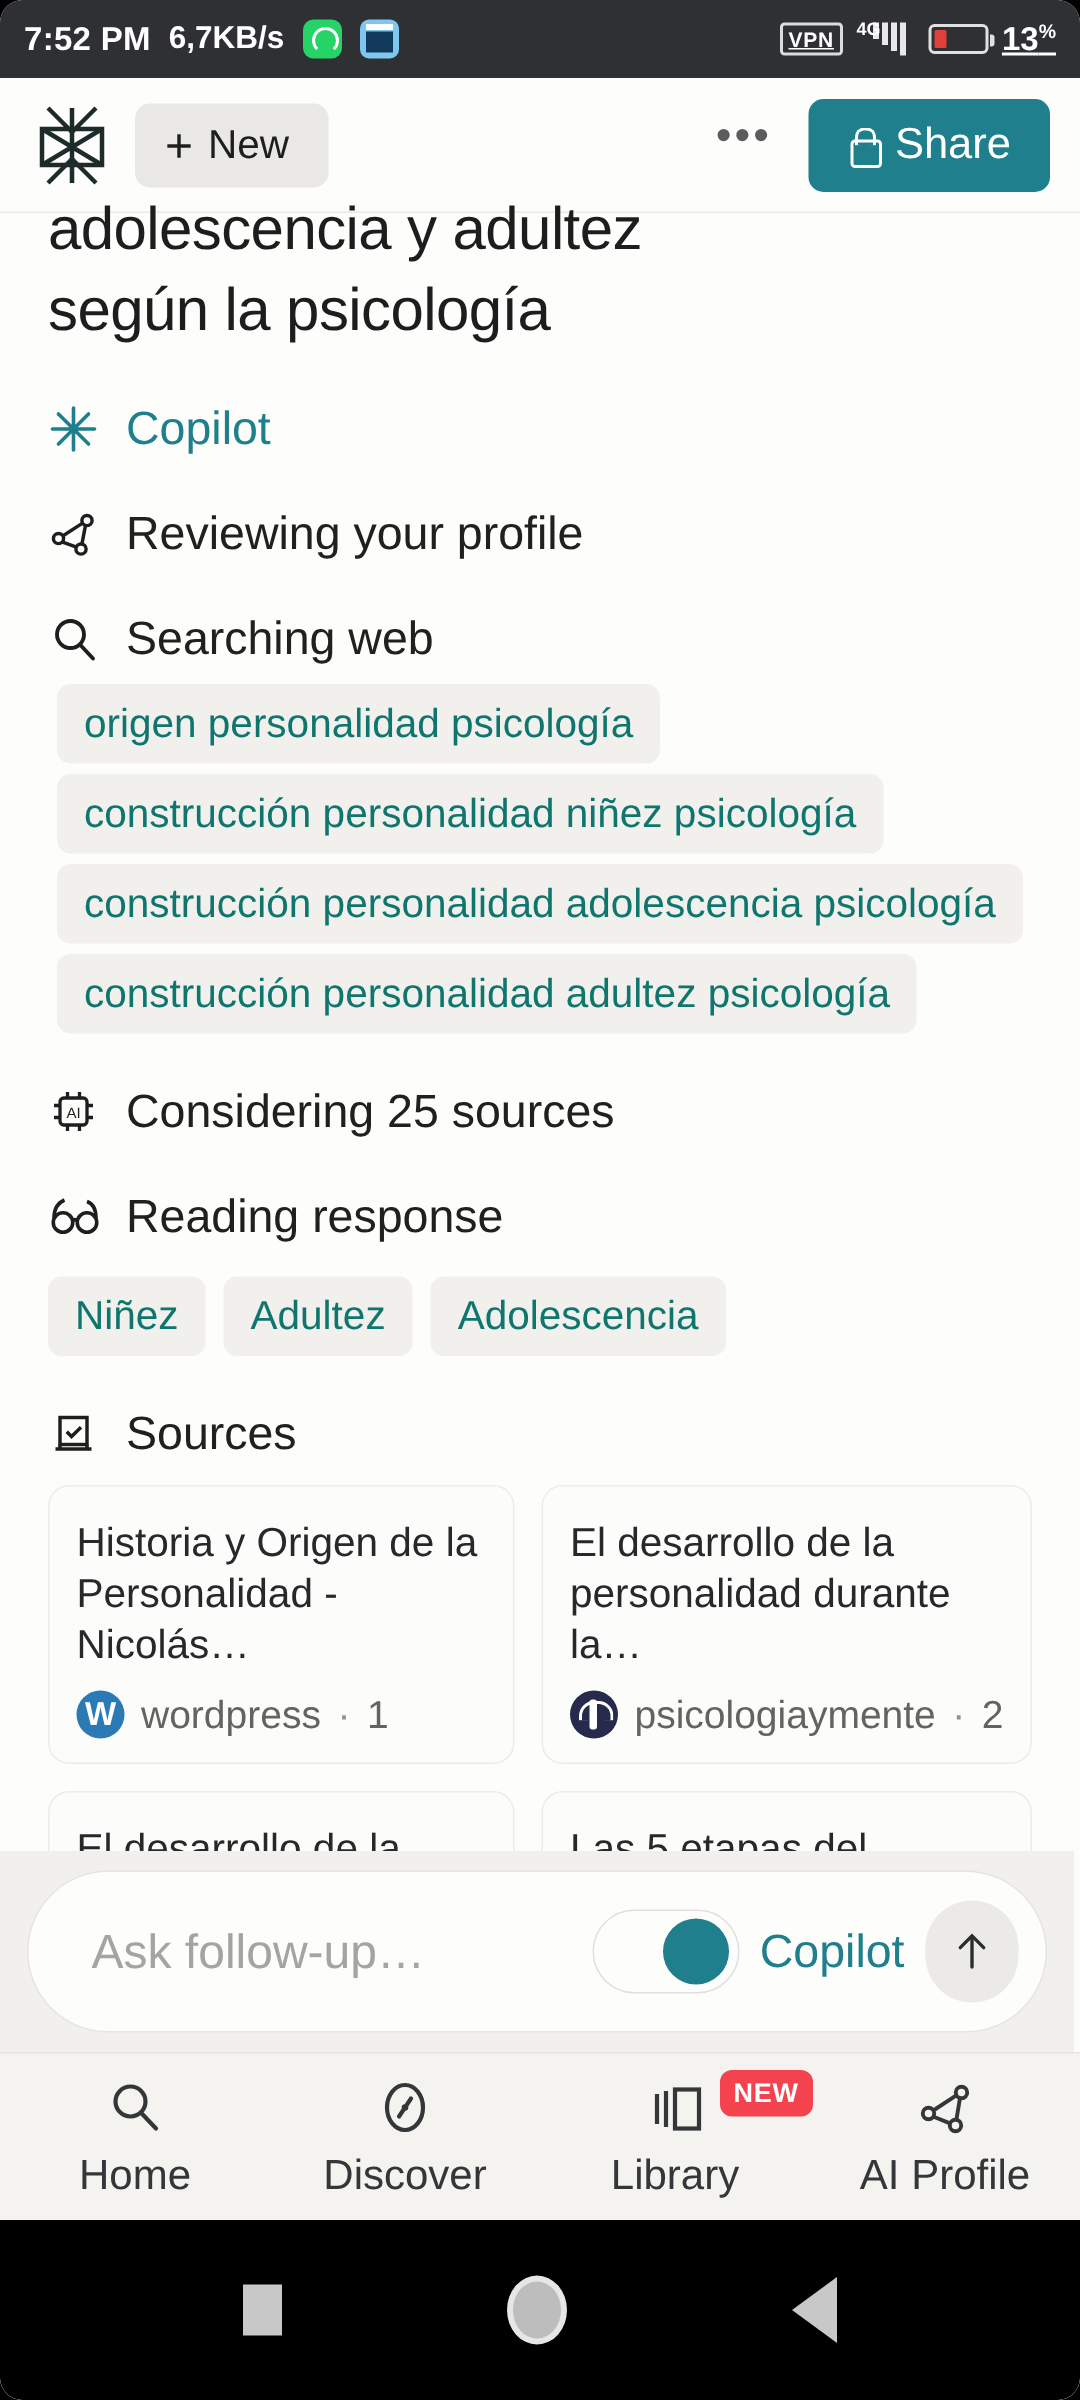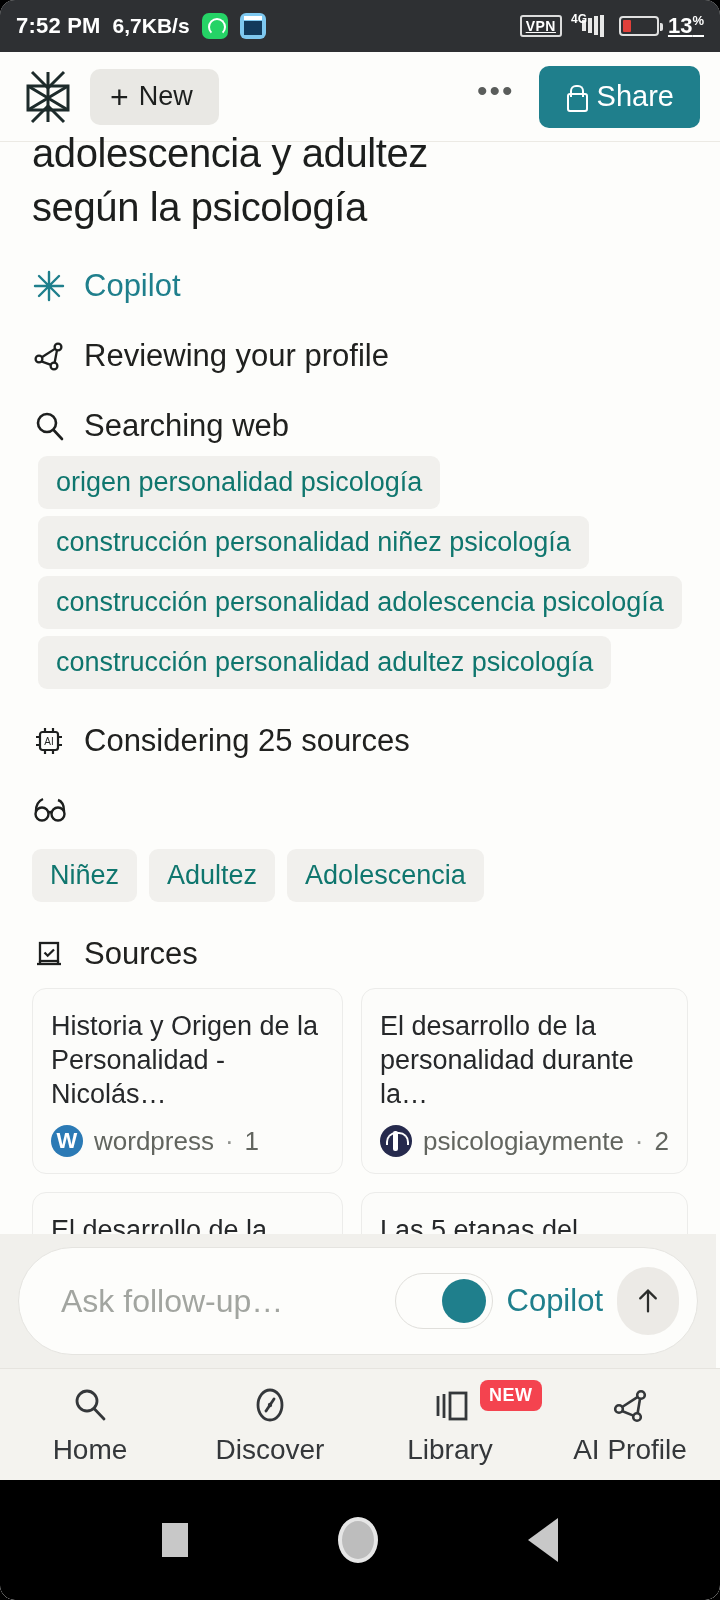--- a/index.html
+++ b/index.html
@@ -21,21 +21,21 @@
   .sb-right { display:flex; align-items:center; gap:9px;text-decoration:underline; }
   .sb-time { font-size:22px; letter-spacing:.2px; }
   .sb-net { font-size:21px; }
   .ico-wa { width:26px; height:26px; border-radius:7px; background:#25d366; position:relative; }
   .ico-wa::after{ content:""; position:absolute; left:6px; top:5px; width:14px; height:14px;
     border:2.5px solid #fff; border-radius:50%; border-bottom-color:transparent; }
   .ico-app2 { width:26px; height:26px; border-radius:6px; background:#7ec8f0; position:relative; overflow:hidden;}
   .ico-app2::before{content:"";position:absolute;left:4px;top:8px;width:18px;height:14px;background:#123a5c;}
   .ico-app2::after{content:"";position:absolute;left:4px;top:3px;width:18px;height:4px;background:#fff;}
   .vpn-badge { border:2px solid #dcdcdc; border-radius:3px; font-size:14px; padding:1px 4px; font-weight:bold; letter-spacing:.5px;}
-  .sig { display:flex; align-items:center; gap:2px; height:22px; position:relative; padding-left:11px;}
+  .sig { display:flex; align-items:flex-start; gap:2px; height:22px; position:relative; padding-left:11px;}
   .sig i { display:block; width:4px; background:#e8e8e8; }
   .sig i:nth-child(1){height:7px;} .sig i:nth-child(2){height:11px;}
   .sig i:nth-child(3){height:15px;} .sig i:nth-child(4){height:19px;} .sig i:nth-child(5){height:22px;}
   .sig .g4 { position:absolute; left:0; top:-3px; font-size:12px; font-weight:bold; }
   .batt { width:40px; height:20px; border:2.5px solid #e0e0e0; border-radius:4px; position:relative; }
   .batt::after{content:"";position:absolute;right:-6px;top:5px;width:3px;height:8px;background:#e0e0e0;border-radius:0 2px 2px 0;}
   .batt i { position:absolute; left:2px; top:2px; bottom:2px; width:22%; background:#e0403a; border-radius:1px; }
   .pct { font-size:22px; } .pct sup{font-size:13px;}
 
   
@@ -265,20 +265,21 @@
         <svg viewBox="0 0 36 34" width="36" height="34">
             <g stroke="#1d1f1e" stroke-width="2.4" fill="none">
           <circle cx="10" cy="21" r="6.5"></circle>
               <circle cx="26" cy="21" r="6.5"></circle>
           <path d="M16.5 20 q1.5 -2 3 0"></path>
               <path d="M4 18 q0 -9 7 -12"></path>
               <path d="M32 18 q0 -9 -6 -11"></path>
             </g>
           </svg>
       </span>
+      <span class="step-label">Reading response</span>
     </div>
 
     <div class="chips row">
       <span class="chip">Niñez</span>
       <span class="chip">Adultez</span>
       <span class="chip">Adolescencia</span>
     </div>
 
     <div class="step">
       <span class="step-ico">

